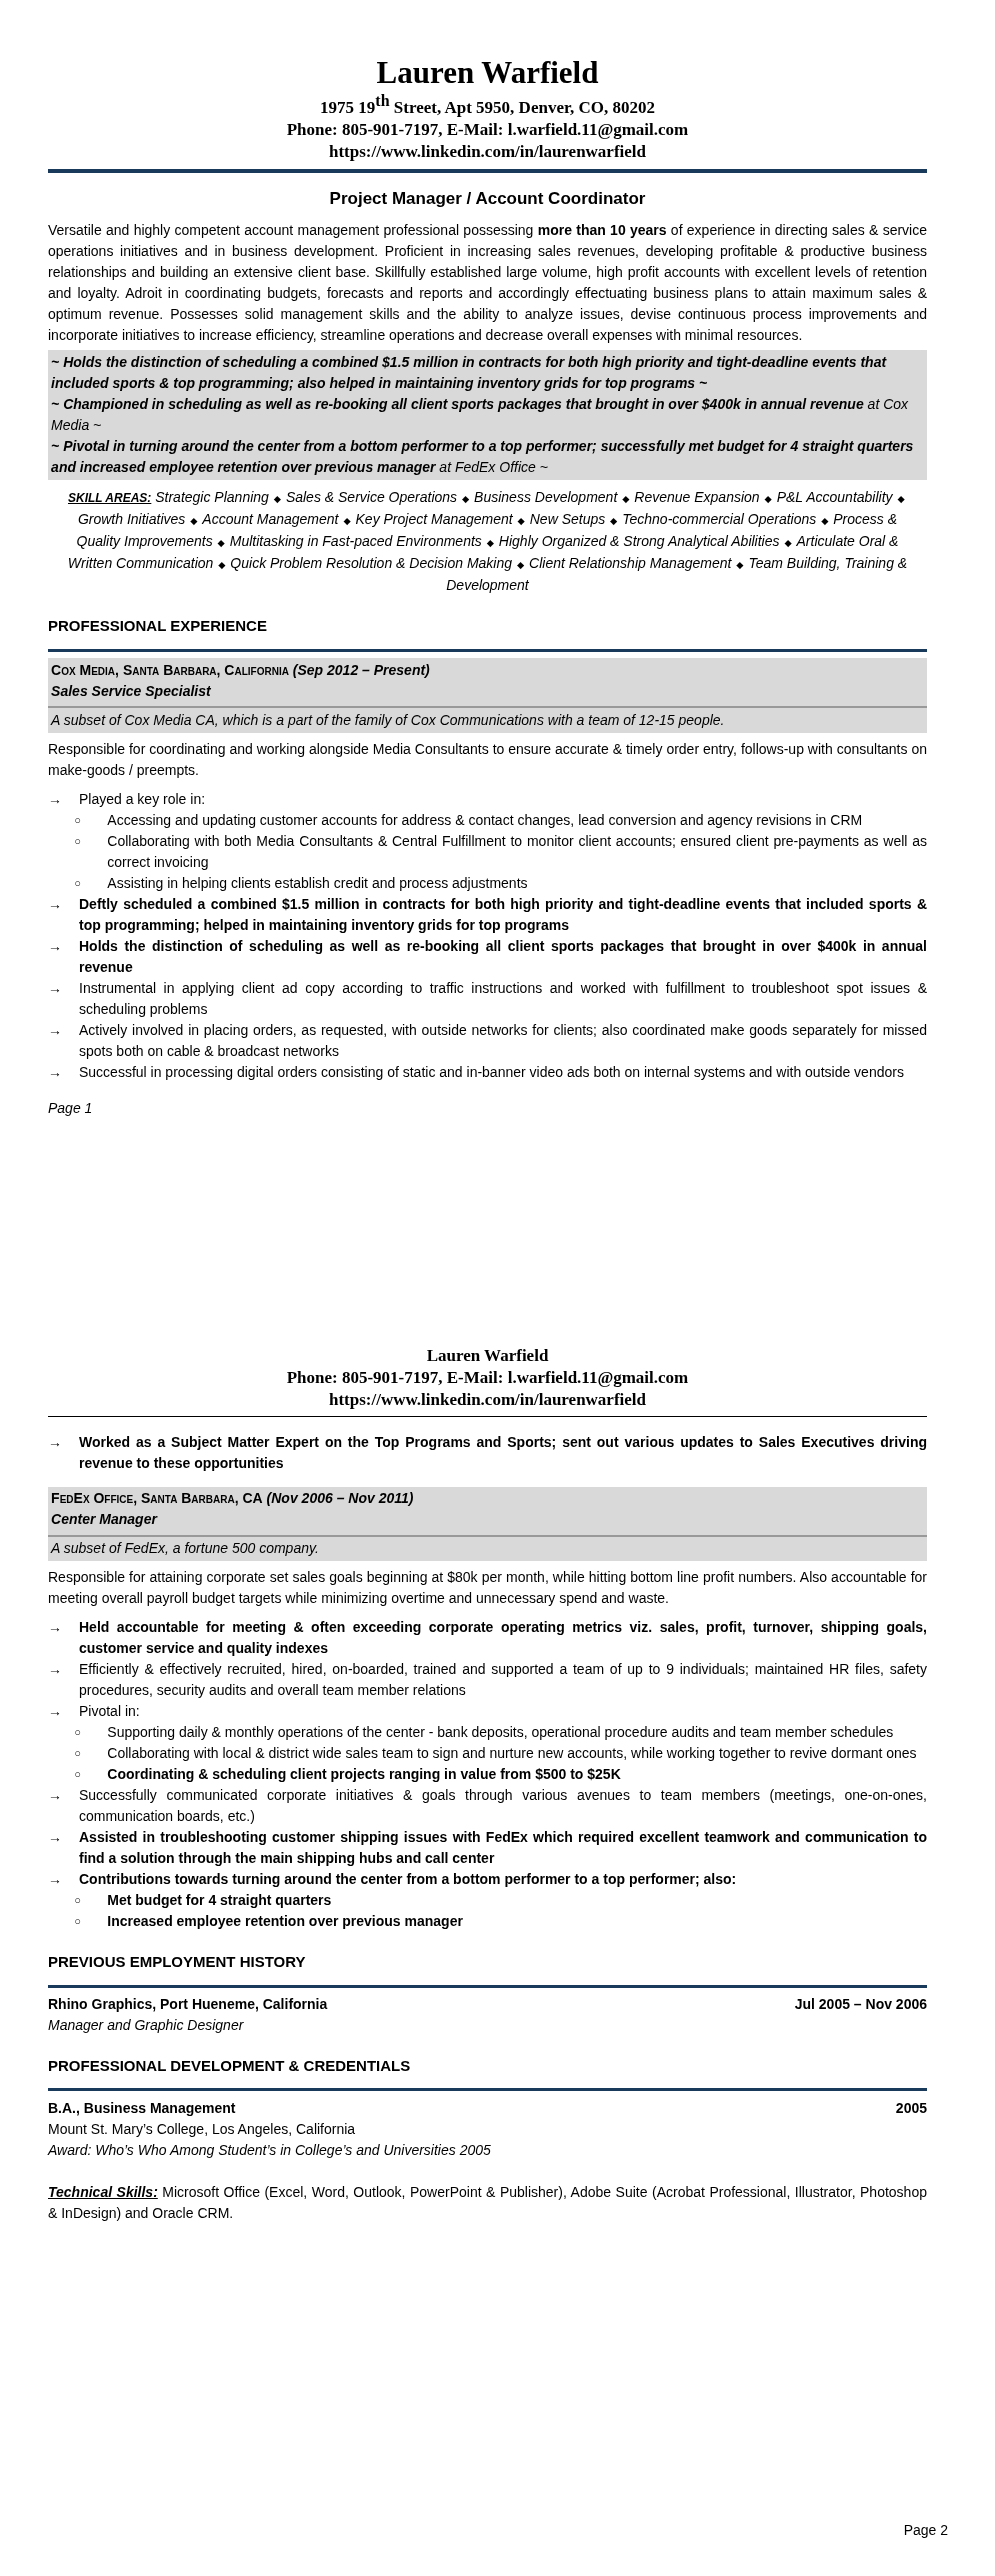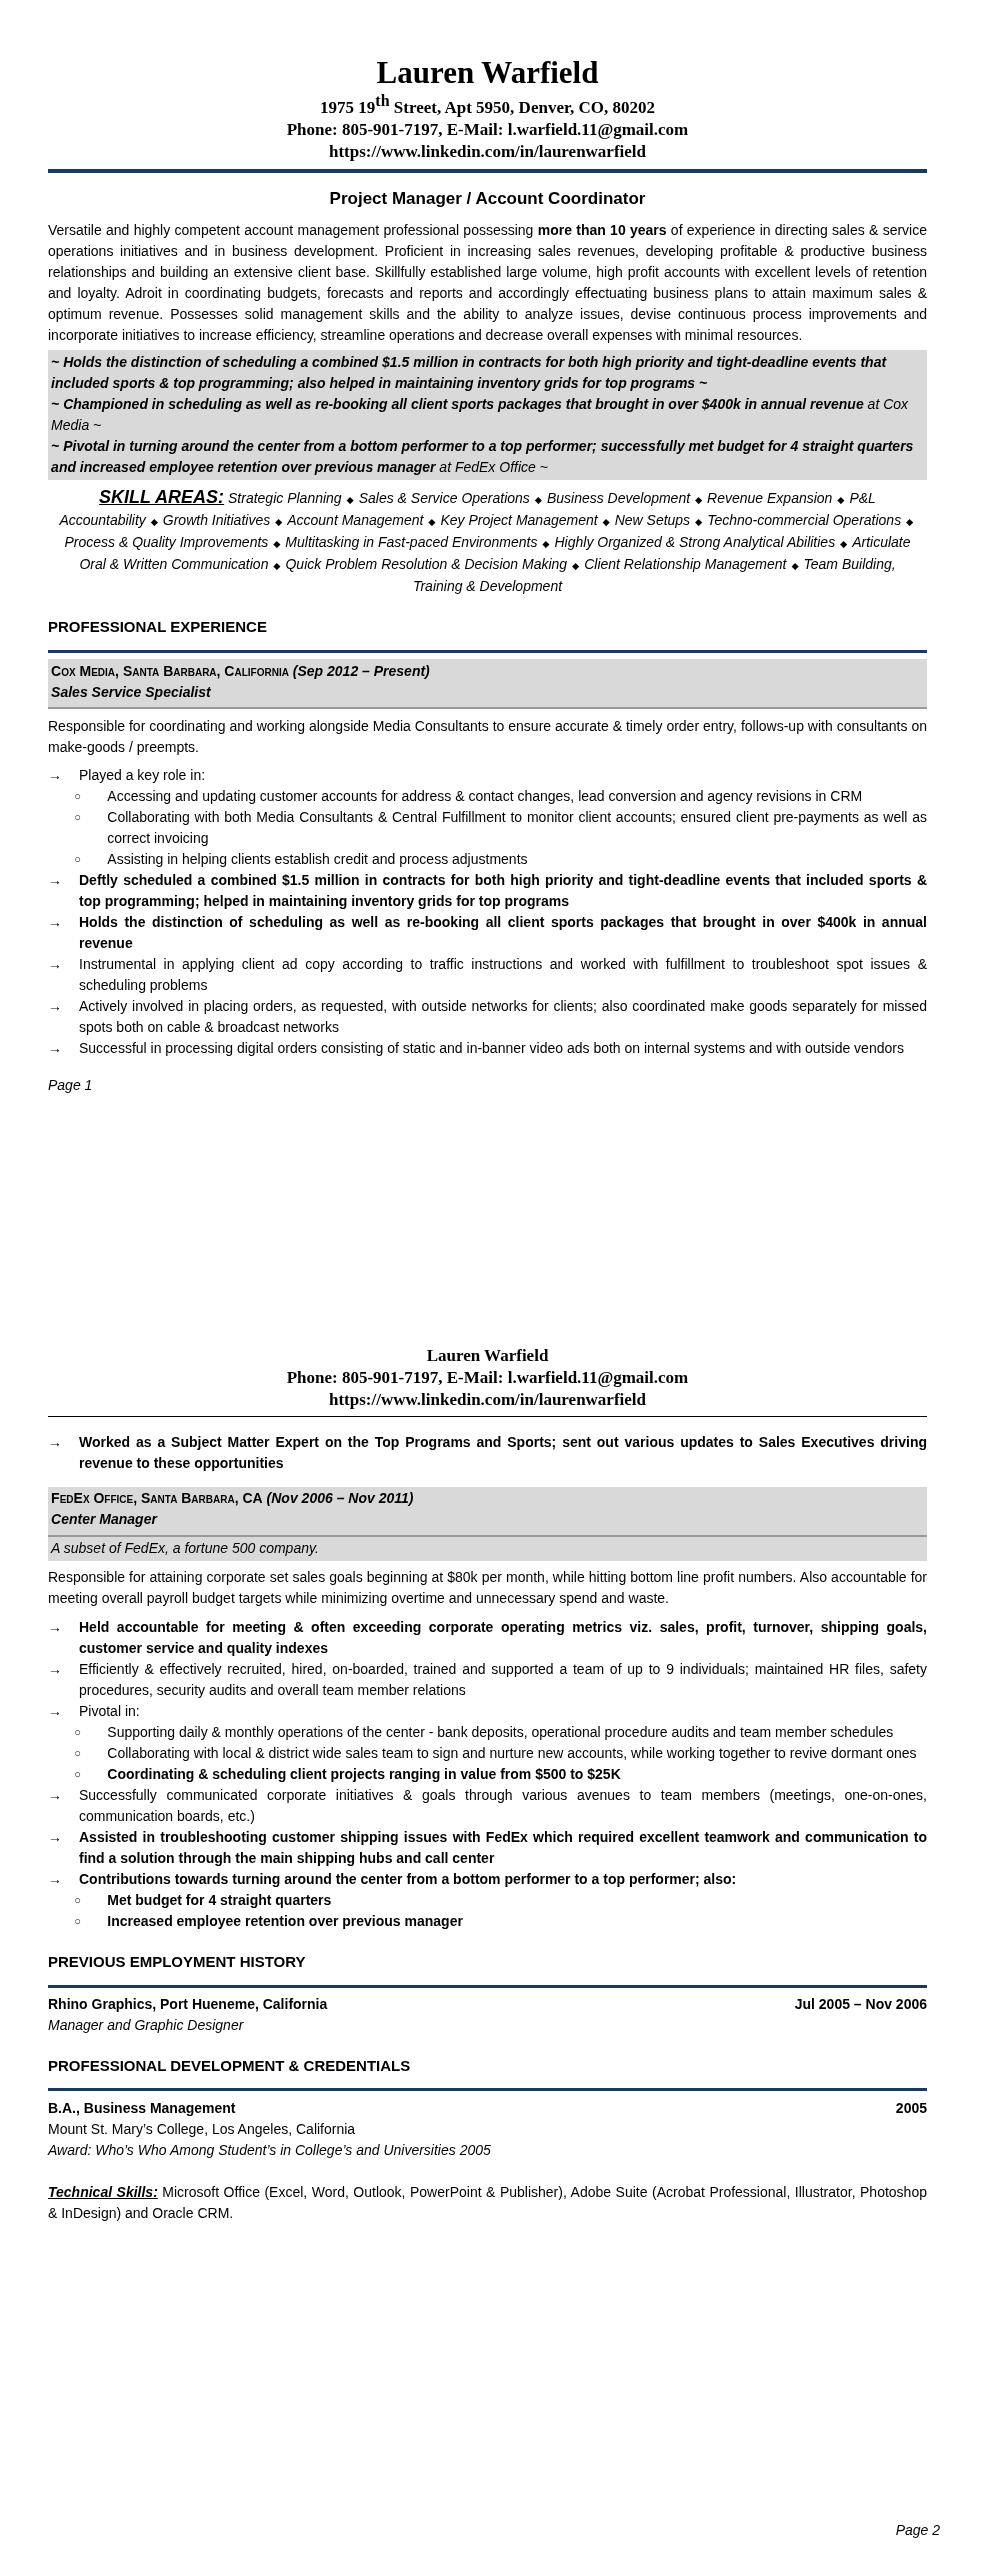--- a/index.html
+++ b/index.html
@@ -13,21 +13,21 @@
   .contact { font-size: 17px; line-height: 22px; }
   .name-small { font-size: 17px; line-height: 22px; }
   .rule-thick { height: 3.9px; background: #1a3a5c; margin-top: 6.2px; }
   .rule-thin { height: 0.8px; background: #000; margin-top: 4.7px; }
   .role-title { text-align: center; font-weight: bold; font-size: 17px; line-height: 22px; margin-top: 15.6px; }
   .justify { text-align: justify; }
   .summary { margin-top: 9.4px; }
   .highlights { background: #d9d9d9; text-align: left; font-style: italic; font-weight: bold; padding: 1.6px 3.1px; margin-top: 4.7px; }
   .highlights .plain { font-weight: normal; }
   .skills { text-align: center; font-style: italic; margin-top: 7.8px; padding: 0 11px; }
-  .skills .lbl { font-weight: bold; text-decoration: underline; font-size: 18px; }
+  .skills .lbl { font-weight: bold; text-decoration: underline; font-size: 12px; }
   .dot { font-style: normal; font-size: 9.4px; padding: 0 2.3px; }
   .section-head { font-weight: bold; font-size: 15px; margin-top: 19px; }
   .sec-rule { height: 3.1px; background: #1a3a5c; margin-top: 12.5px; }
   .job-box { background: #d9d9d9; margin-top: 6.2px; padding: 1.6px 3.1px 4.7px; border-bottom: 2.3px solid #999; }
   .job-box .company { font-weight: bold; font-variant: small-caps; }
   .job-box .dates { font-weight: bold; font-style: italic; }
   .job-box .title { font-weight: bold; font-style: italic; }
   .job-sub { background: #d9d9d9; font-style: italic; padding: 1.6px 3.1px; }
   .resp { margin-top: 6.2px; }
   ul.arrow { list-style: none; margin-top: 7.8px; }
@@ -64,20 +64,21 @@
 
   <div class="skills"><span class="lbl">SKILL AREAS:</span> <span id="skills-list"><span>Strategic Planning</span><span class="dot"> ◆ </span><span>Sales &amp; Service Operations</span><span class="dot"> ◆ </span><span>Business Development</span><span class="dot"> ◆ </span><span>Revenue Expansion</span><span class="dot"> ◆ </span><span>P&amp;L Accountability</span><span class="dot"> ◆ </span><span>Growth Initiatives</span><span class="dot"> ◆ </span><span>Account Management</span><span class="dot"> ◆ </span><span>Key Project Management</span><span class="dot"> ◆ </span><span>New Setups</span><span class="dot"> ◆ </span><span>Techno-commercial Operations</span><span class="dot"> ◆ </span><span>Process &amp; Quality Improvements</span><span class="dot"> ◆ </span><span>Multitasking in Fast-paced Environments</span><span class="dot"> ◆ </span><span>Highly Organized &amp; Strong Analytical Abilities</span><span class="dot"> ◆ </span><span>Articulate Oral &amp; Written Communication</span><span class="dot"> ◆ </span><span>Quick Problem Resolution &amp; Decision Making</span><span class="dot"> ◆ </span><span>Client Relationship Management</span><span class="dot"> ◆ </span><span>Team Building, Training &amp; Development</span></span></div>
 
   <div class="section-head">PROFESSIONAL EXPERIENCE</div>
   <div class="sec-rule"></div>
 
   <div class="job-box">
     <div><span class="company">Cox Media, Santa Barbara, California</span> <span class="dates">(Sep 2012 – Present)</span></div>
     <div class="title">Sales Service Specialist</div>
   </div>
+  <div class="job-sub">A subset of Cox Media CA, which is a part of the family of Cox Communications with a team of 12-15 people.</div>
   <p class="justify resp">Responsible for coordinating and working alongside Media Consultants to ensure accurate &amp; timely order entry, follows-up with consultants on make-goods / preempts.</p>
   <ul class="arrow" id="cox-bullets">
       <li><span class="arr">→</span><span>Played a key role in:</span><ul class="circle" style="margin-left: -4.7px;">
           <li style="font-weight: normal;"><span class="circ">○</span><span>Accessing and updating customer accounts for address &amp; contact changes, lead conversion and agency revisions in CRM</span></li>
           <li style="font-weight: normal;"><span class="circ">○</span><span>Collaborating with both Media Consultants &amp; Central Fulfillment to monitor client accounts; ensured client pre-payments as well as correct invoicing</span></li>
           <li style="font-weight: normal;"><span class="circ">○</span><span>Assisting in helping clients establish credit and process adjustments</span></li>
         </ul></li>
       <li class="b"><span class="arr">→</span><span>Deftly scheduled a combined $1.5 million in contracts for both high priority and tight-deadline events that included sports &amp; top programming; helped in maintaining inventory grids for top programs</span></li>
       <li class="b"><span class="arr">→</span><span>Holds the distinction of scheduling as well as re-booking all client sports packages that brought in over $400k in annual revenue</span></li>
       <li><span class="arr">→</span><span>Instrumental in applying client ad copy according to traffic instructions and worked with fulfillment to troubleshoot spot issues &amp; scheduling problems</span></li>
@@ -132,14 +133,14 @@
   <div class="sec-rule"></div>
   <div class="row" style="margin-top:6.2px">
     <span>B.A., Business Management</span>
     <span>2005</span>
   </div>
   <div>Mount St. Mary’s College, Los Angeles, California</div>
   <div class="it">Award: Who’s Who Among Student’s in College’s and Universities 2005</div>
   <p class="justify" style="margin-top:21px"><span class="tech-lbl">Technical Skills:</span><span> Microsoft Office (Excel, Word, Outlook, PowerPoint &amp; Publisher), Adobe Suite (Acrobat Professional, Illustrator, Photoshop &amp; InDesign) and Oracle CRM.</span></p>
 </div>
 
-<div style="position:absolute; top:2520px; right:56px; font-style:italic;">Page 2</div>
+<div style="position:absolute; top:2520px; right:48px; ">Page 2</div>
 
 
 </body></html>

